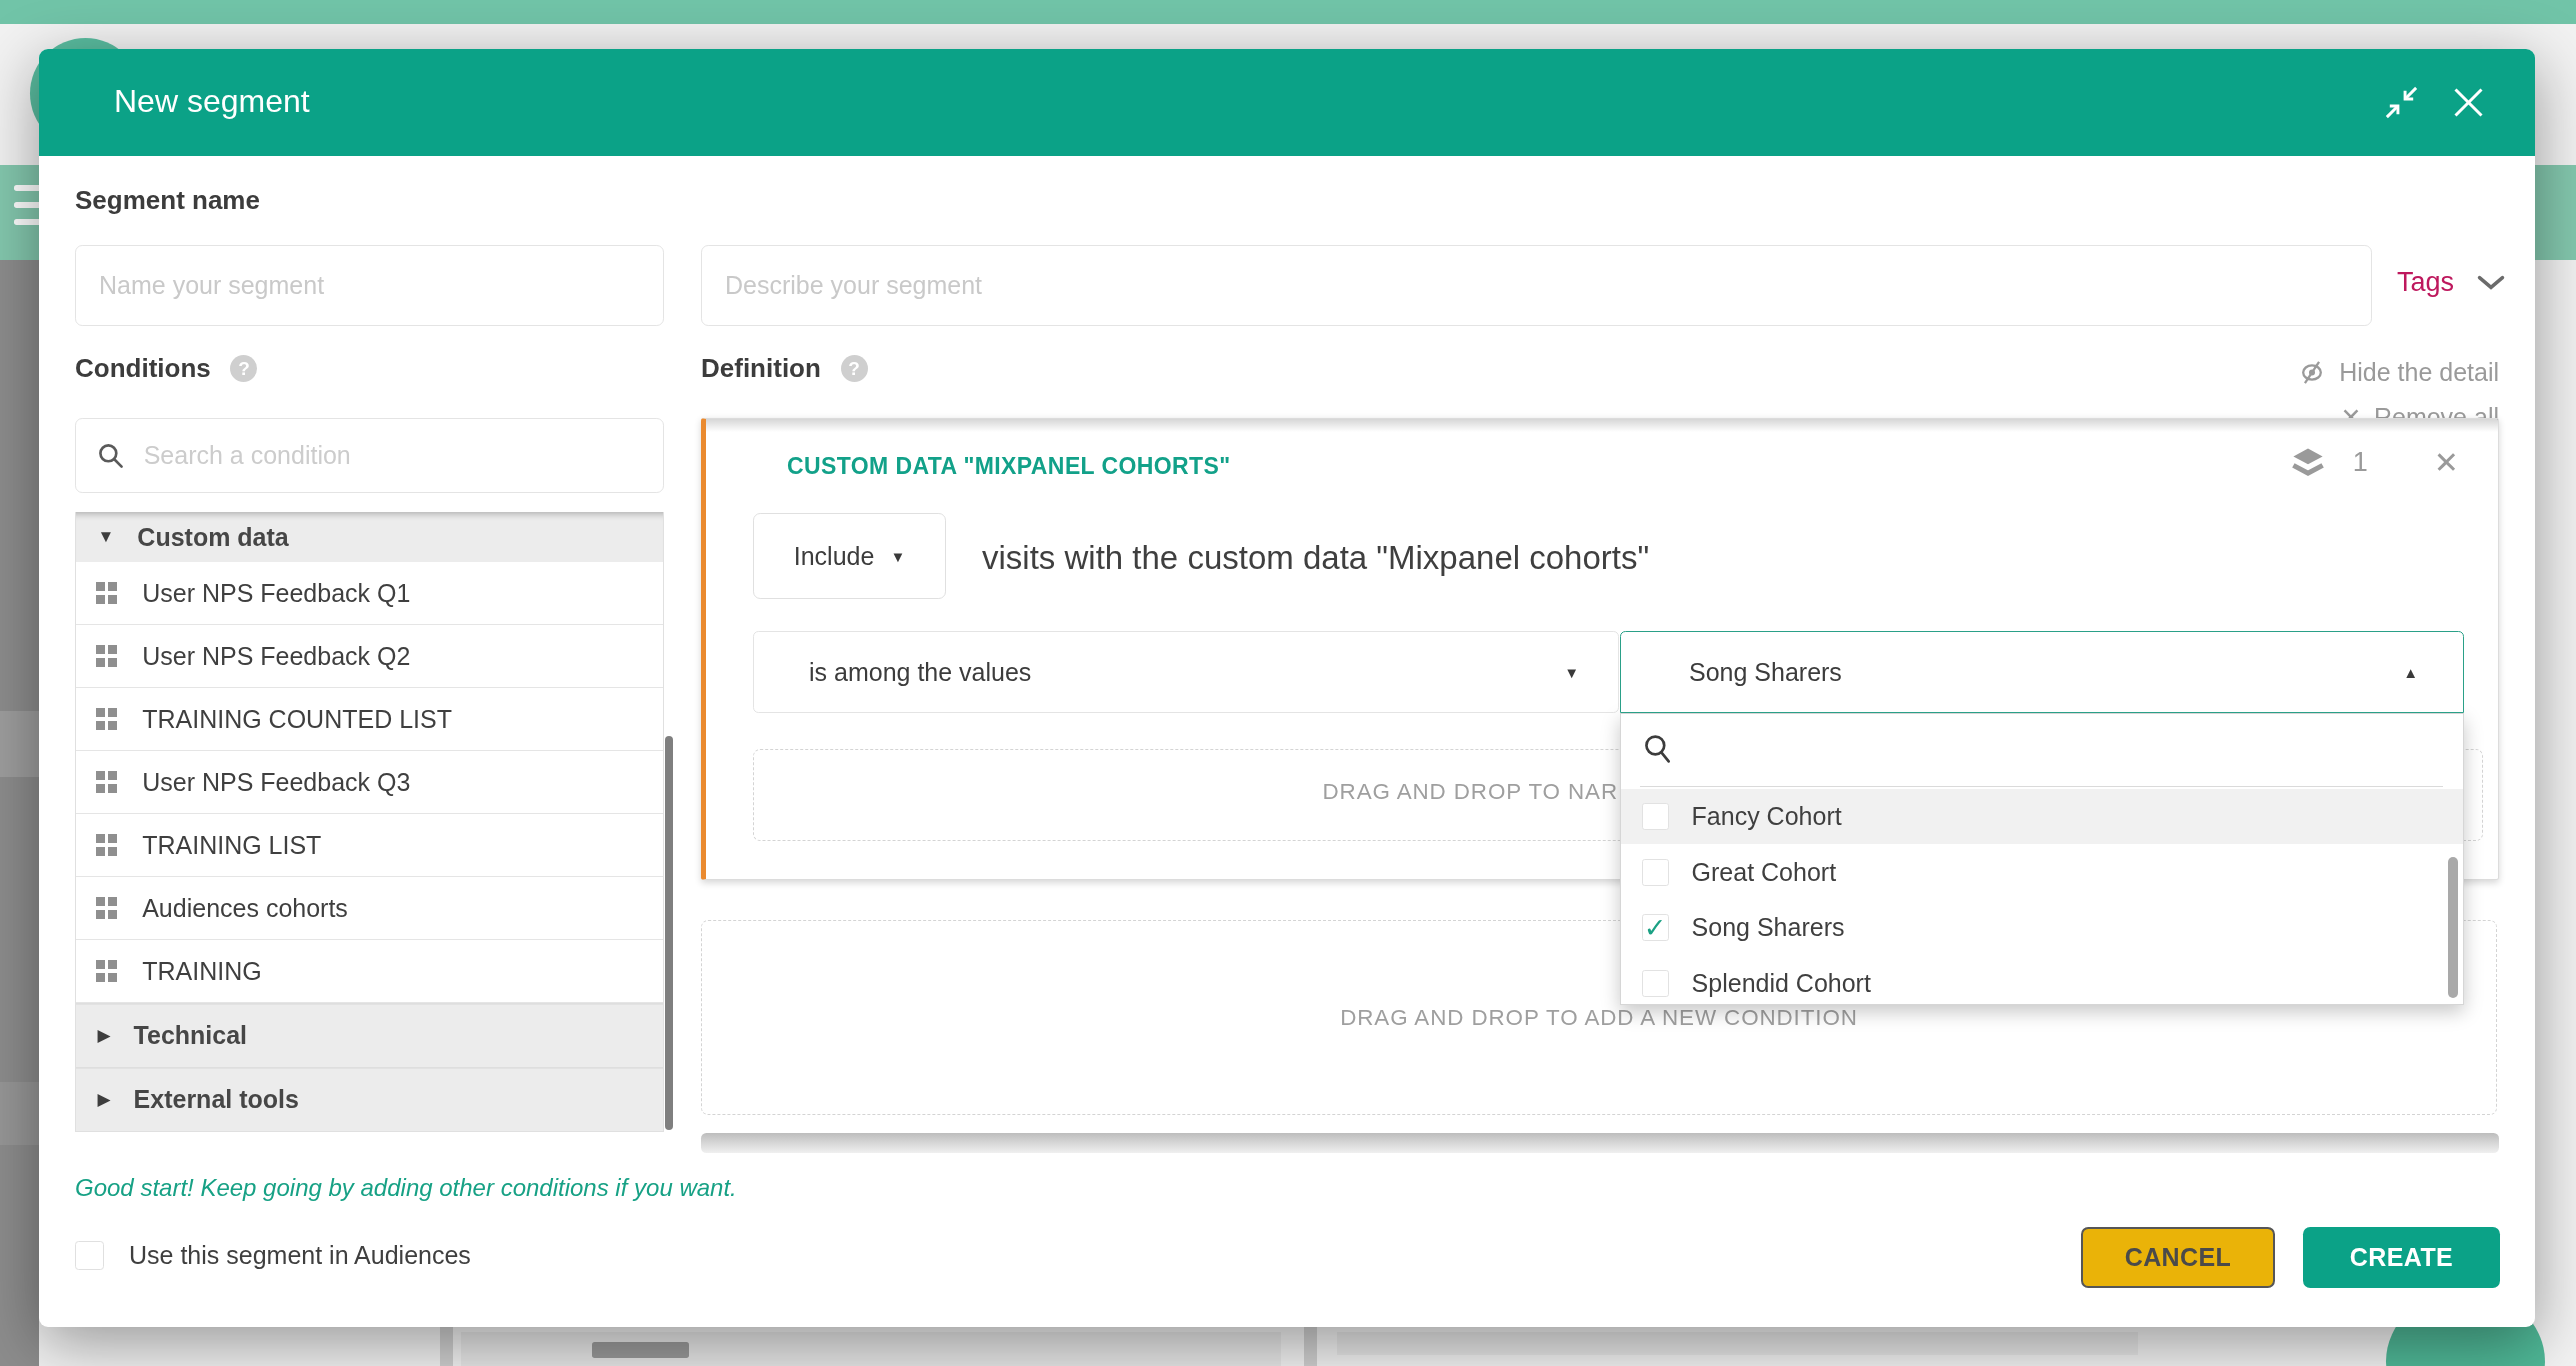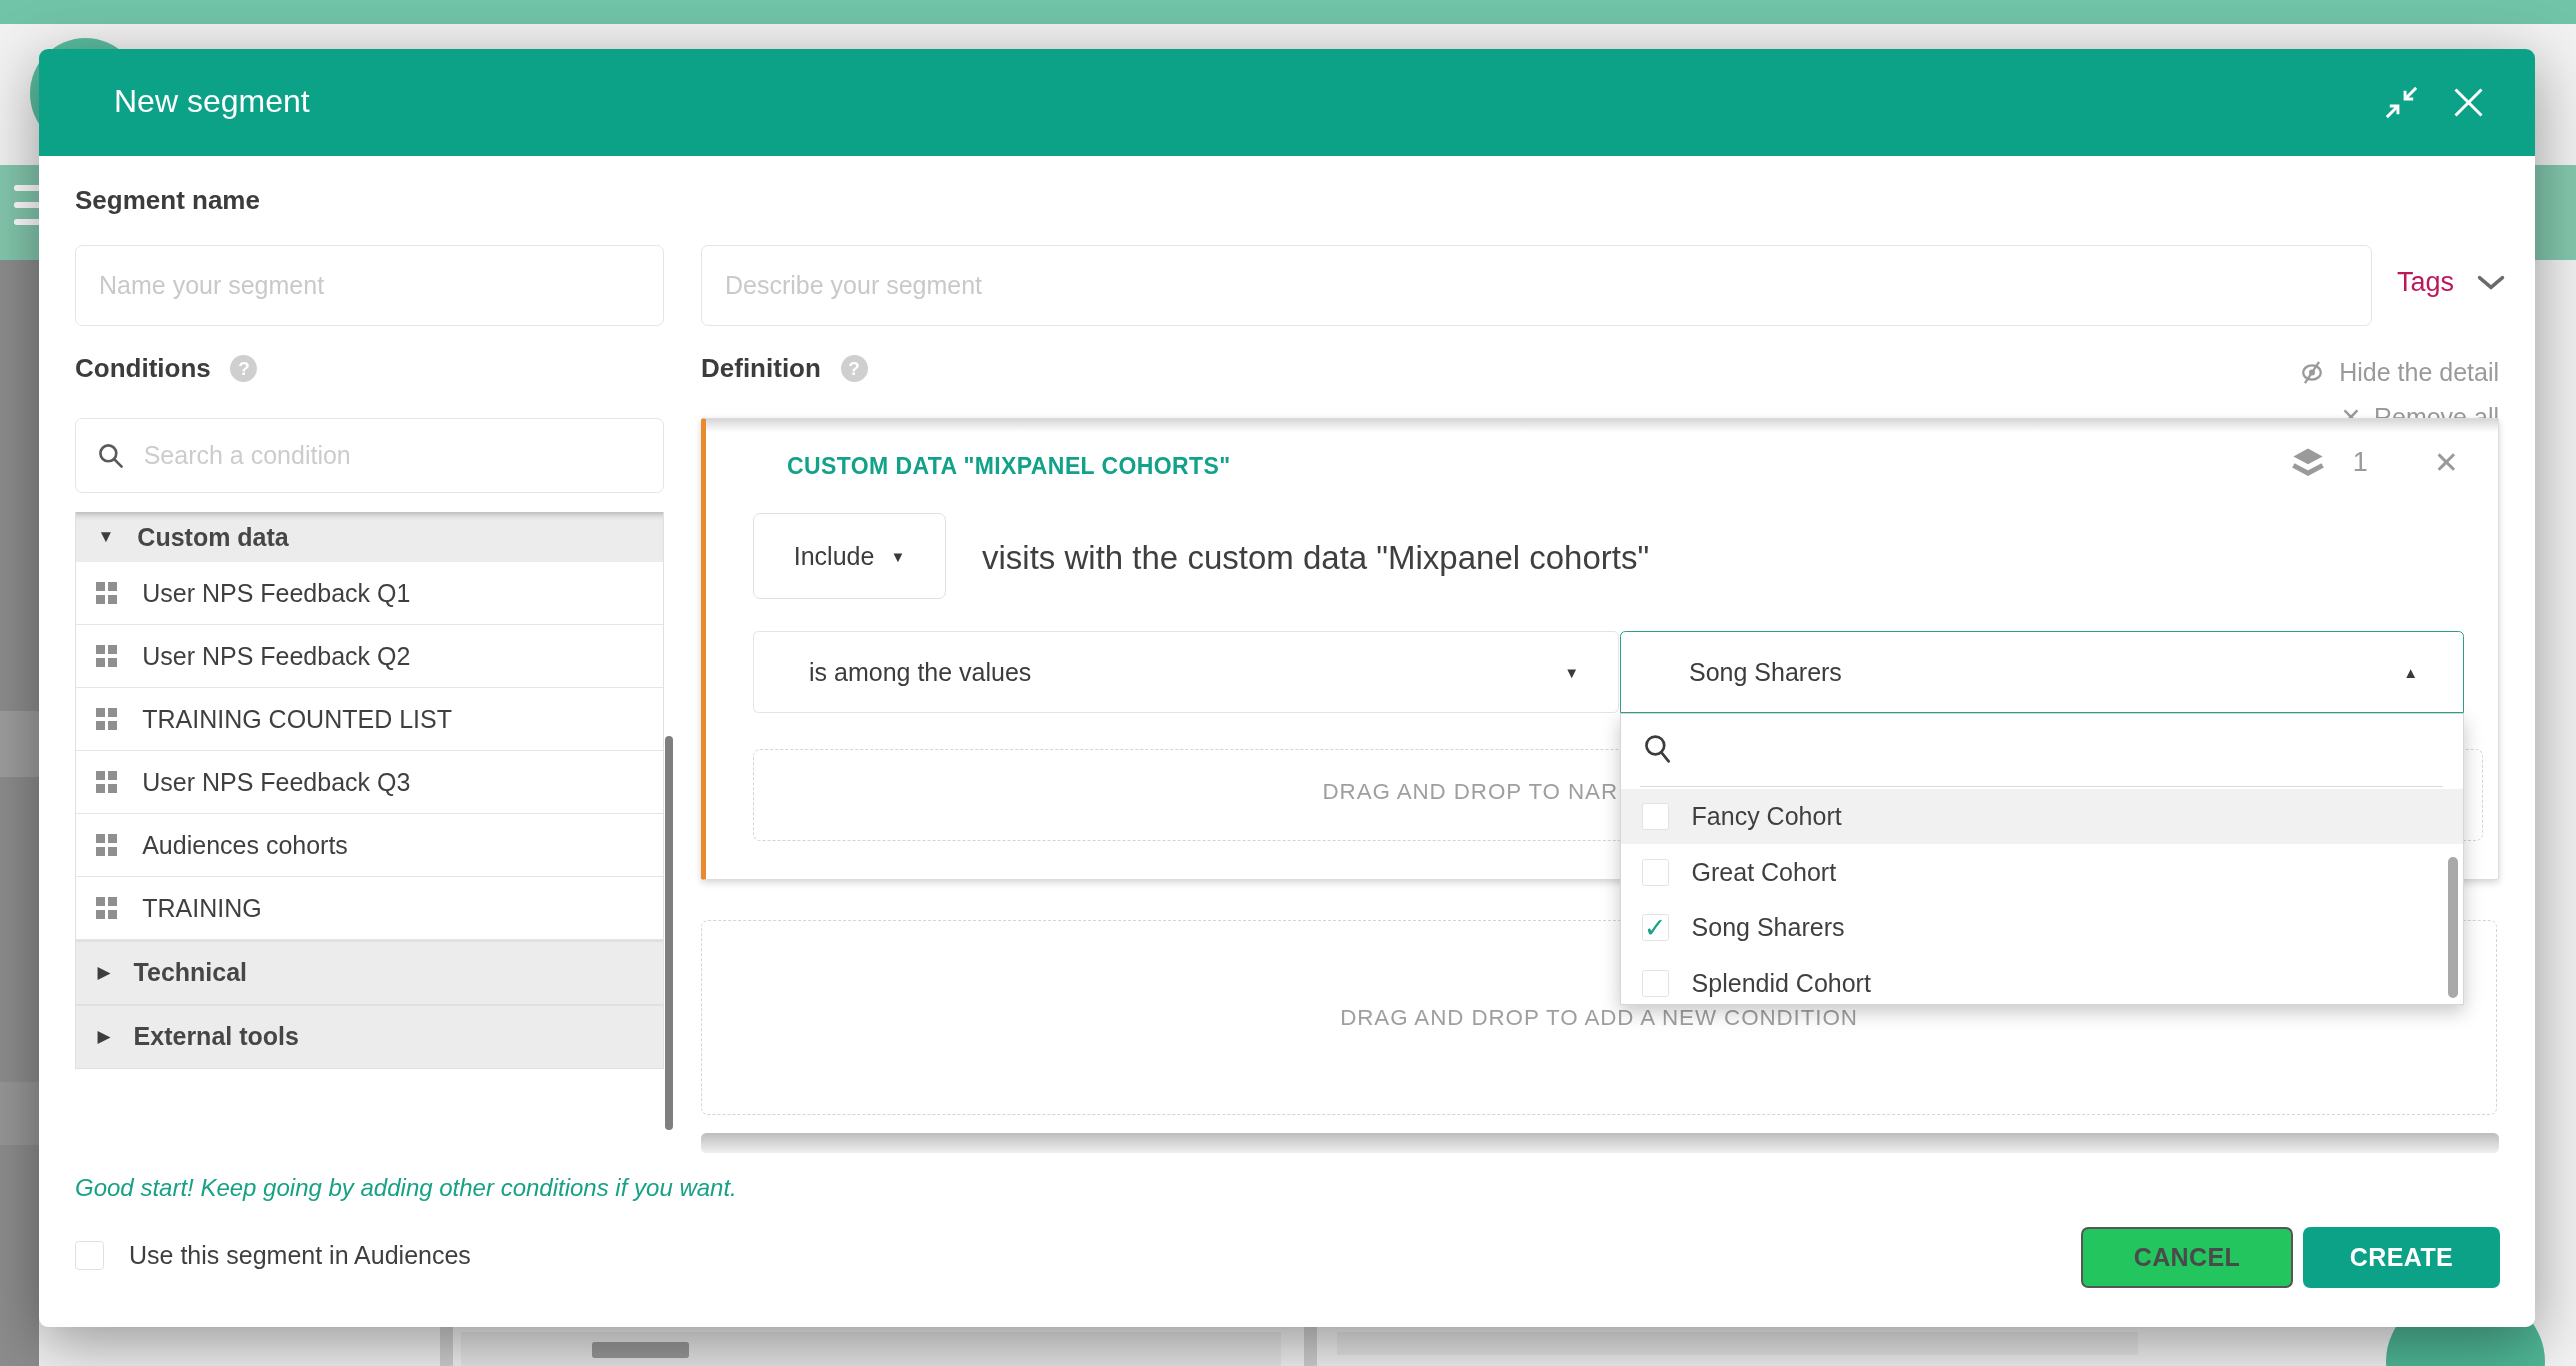--- a/index.html
+++ b/index.html
@@ -127,21 +127,21 @@
     background:linear-gradient(#bdbdbd, #f0f0f0); }
 
   
   .footer-hint { position:absolute; left:36px; top:1125px; font-style:italic; color:#17a185; font-size:24px; }
   .aud-row { position:absolute; left:36px; top:1192px; display:flex; align-items:center; gap:25px; }
   .aud-check { width:29px; height:29px; border:1.8px solid #e0e0e0; border-radius:3.6px; background:#fff; cursor:pointer; }
   .aud-label { font-size:25px; color:#3f3f3f; }
   .btn { position:absolute; top:1178px; height:61px; border-radius:7.2px; font-weight:bold; font-size:25px;
     letter-spacing:0.4px; display:flex; align-items:center; justify-content:center; cursor:pointer;
     font-family:"Liberation Sans",sans-serif; }
-  .btn-cancel { left:2042px; width:212px; background:#22c55e; border:2.7px solid #565656; color:#4a4a4a; }
+  .btn-cancel { left:2042px; width:194px; background:#eab308; border:2.7px solid #565656; color:#4a4a4a; }
   .btn-create { left:2264px; width:197px; background:#0ba287; border:none; color:#ffffff; }
 </style>
 </head>
 <body>
 
 <div class="bg-topstrip"></div>
 <div class="bg-logo-circle"></div>
 <div class="bg-teal-band"></div>
 <div class="bg-hamburger">
     <i></i>
@@ -254,20 +254,29 @@
       <span>TRAINING COUNTED LIST</span>
     </div>
     <div class="cond-item">
       <span class="drag-handle">
           <i></i>
           <i></i>
           <i></i>
           <i></i>
         </span>
       <span>User NPS Feedback Q3</span>
+    </div>
+    <div class="cond-item">
+      <span class="drag-handle">
+          <i></i>
+          <i></i>
+          <i></i>
+          <i></i>
+        </span>
+      <span>TRAINING LIST</span>
     </div>
     <div class="cond-item">
       <span class="drag-handle">
           <i></i>
           <i></i>
           <i></i>
           <i></i>
         </span>
       <span>Audiences cohorts</span>
     </div>

